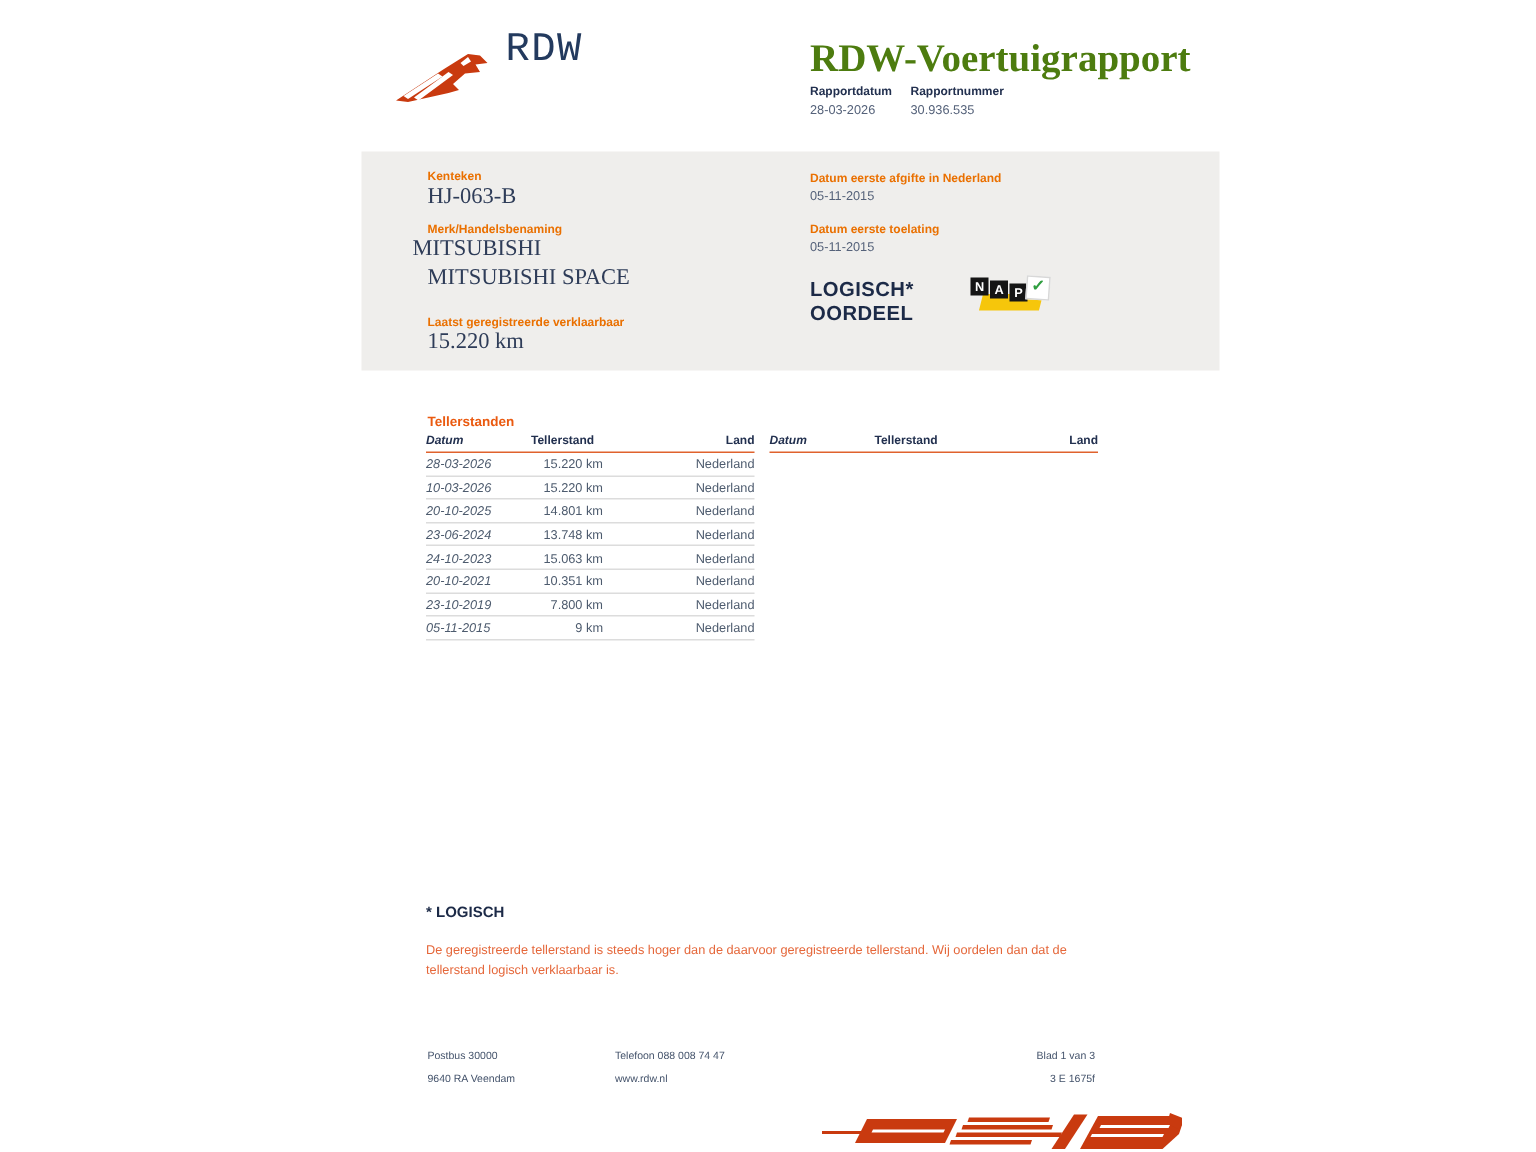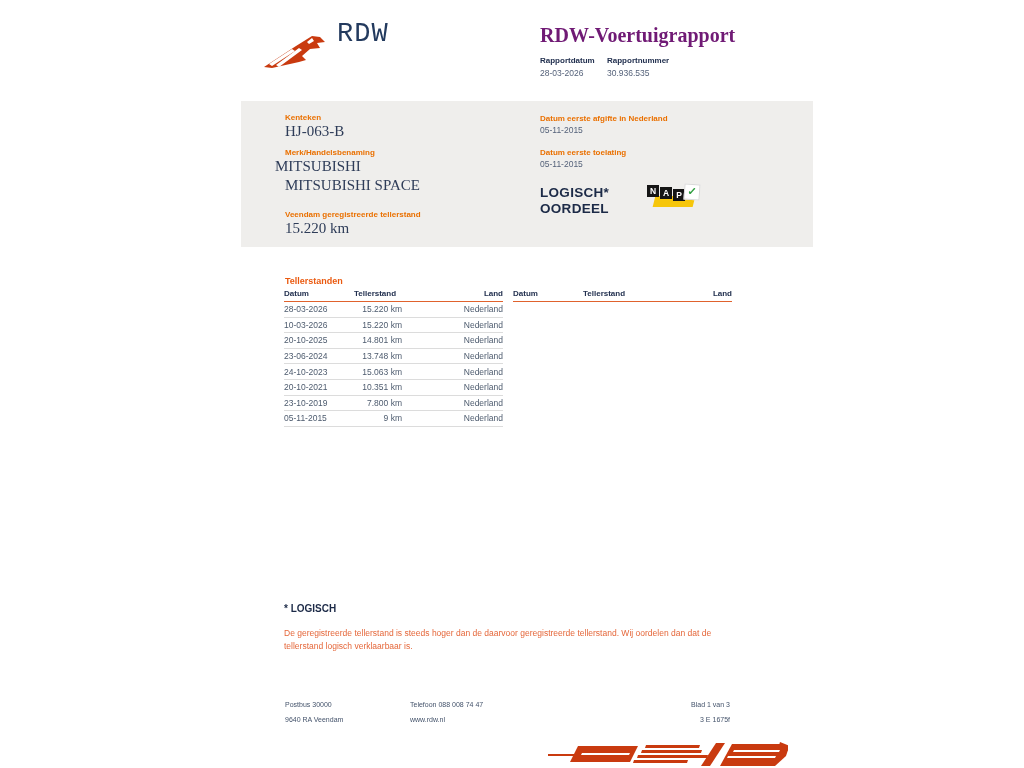--- a/index.html
+++ b/index.html
@@ -10,22 +10,22 @@
 
   
   .logo-eagle { position:absolute; left:261px; top:34px; width:72px; height:36px; }
   .logo-text {
     position:absolute; left:337px; top:19px;
     font-family:Liberation Mono, monospace; font-size:27px; font-weight:500;
     color:#233a5e; letter-spacing:1px;
   }
   .report-title {
     position:absolute; left:540px; top:24px; margin:0;
-    font-family:"Liberation Serif", serif; font-size:20px; font-weight:bold;
-    color:#701a75;
+    font-family:"Liberation Serif", serif; font-size:26px; font-weight:bold;
+    color:#4d7c0f;
   }
   .meta-label { position:absolute; font-size:8px; font-weight:bold; color:#22304f; }
   .meta-value { position:absolute; font-size:8.5px; color:#55627a; }
   .m1 { left:540px; } .m2 { left:607px; }
   .meta-label { top:56px; } .meta-value { top:68px; }
 
   
   .panel { position:absolute; left:241px; top:101px; width:572px; height:146px; background:#efeeec; }
   .p-label { position:absolute; font-size:8px; font-weight:bold; color:#ea7000; white-space:nowrap; }
   .p-serif { position:absolute; font-family:"Liberation Serif", serif; font-size:15px; color:#2e3c58; white-space:nowrap; }
@@ -51,21 +51,21 @@
     color:#2f9e3f; font-size:11px; font-weight:bold; text-align:center; line-height:13px;
   }
 
   
   .section-title { position:absolute; left:285px; top:276px; font-size:9px; font-weight:bold; color:#ea5a10; }
   .tbl { position:absolute; top:289px; width:219px; }
   .tbl-left  { left:284px; }
   .tbl-right { left:513px; }
   .tbl-head { display:flex; height:12px; border-bottom:1.5px solid #e0622d; font-size:8px; font-weight:bold; color:#22304f; }
   .tbl-row  { display:flex; height:14.6px; align-items:center; border-bottom:1px solid #dcdcdc; font-size:8.5px; color:#4d5b6e; }
-  .c-datum  { width:70px; text-align:left; }
+  .c-datum  { width:70px; text-align:left;font-style:italic; }
   .c-teller { width:48px; }
   .tbl-head .c-teller { text-align:left; }
   .tbl-row  .c-teller { text-align:right; }
   .c-land   { flex:1; text-align:right; }
 
   
   .note-title { position:absolute; left:284px; top:603px; font-size:10px; font-weight:bold; color:#1c2a47; }
   .note-body  { position:absolute; left:284px; top:618px; width:430px; font-size:8.5px; color:#e5673a; line-height:13.5px; }
 
   
@@ -99,21 +99,21 @@
   <span class="meta-label m2">Rapportnummer</span>
   <span class="meta-value m1">28-03-2026</span>
   <span class="meta-value m2">30.936.535</span>
 
   <div class="panel">
     <span class="p-label" style="left:44px; top:12px;">Kenteken</span>
     <span class="p-serif" style="left:44px; top:22px;">HJ-063-B</span>
     <span class="p-label" style="left:44px; top:47px;">Merk/Handelsbenaming</span>
     <span class="p-serif" style="left:34px; top:57px;">MITSUBISHI</span>
     <span class="p-serif" style="left:44px; top:76px;">MITSUBISHI SPACE</span>
-    <span class="p-label" style="left:44px; top:109px;">Veendam geregistreerde tellerstand</span>
+    <span class="p-label" style="left:44px; top:109px;">Laatst geregistreerde verklaarbaar</span>
     <span class="p-serif" style="left:44px; top:119px;">15.220 km</span>
 
     <span class="p-label" style="left:299px; top:13px;">Datum eerste afgifte in Nederland</span>
     <span class="p-small" style="left:299px; top:24px;">05-11-2015</span>
     <span class="p-label" style="left:299px; top:47px;">Datum eerste toelating</span>
     <span class="p-small" style="left:299px; top:58px;">05-11-2015</span>
 
     <div class="oordeel">
       <div>LOGISCH*</div>
       <div>OORDEEL</div>

